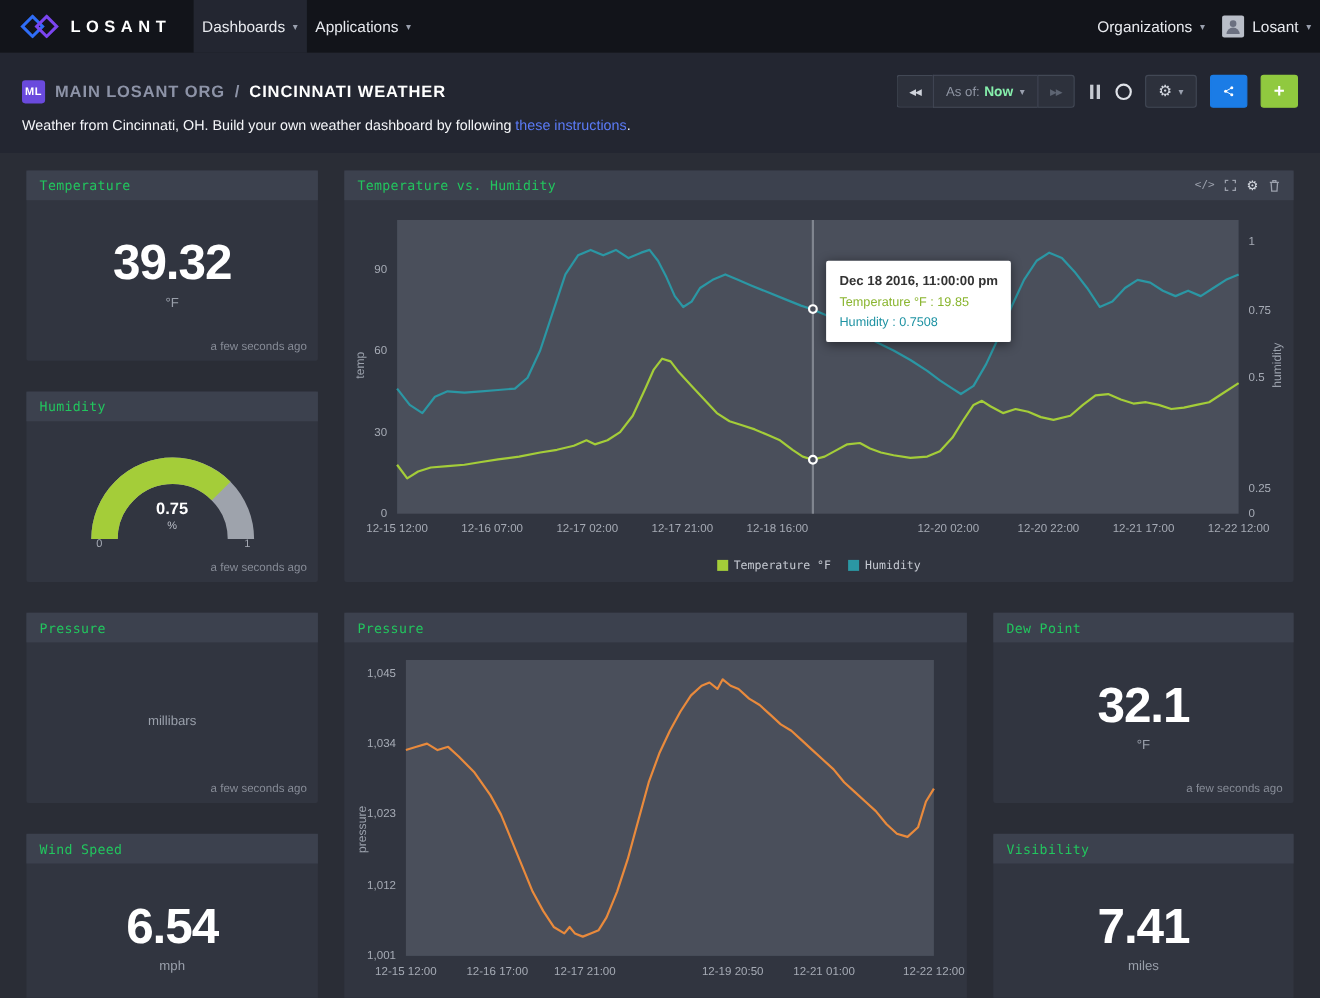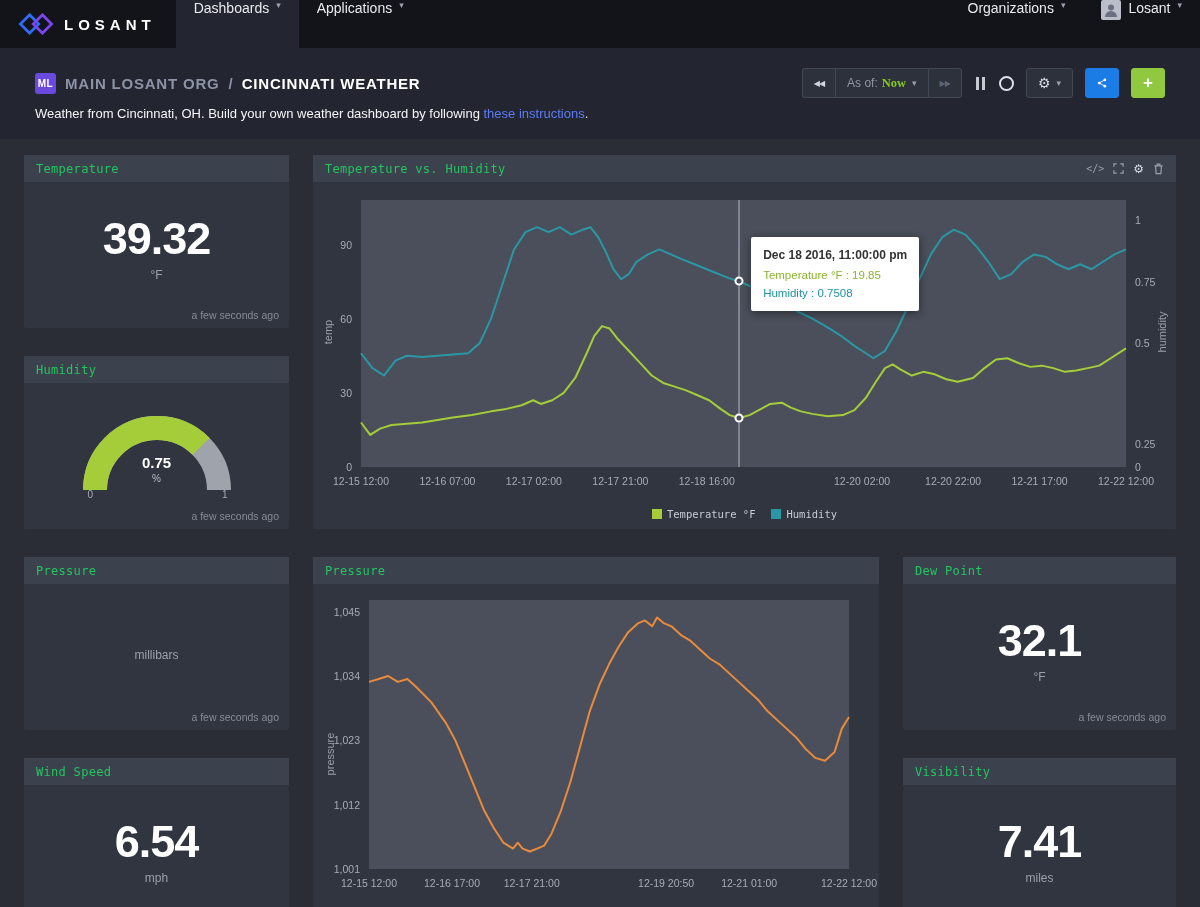--- a/index.html
+++ b/index.html
@@ -7,40 +7,40 @@
   body {
     background:#2a2d36;
     font-family:"Liberation Sans", sans-serif;
     color:#fff;
   }
   
   .navbar { height:48px; background:#12141a; display:flex; justify-content:space-between; align-items:stretch; }
   .nav-left, .nav-right { display:flex; align-items:stretch; }
   .brand { display:flex; align-items:center; gap:10px; padding:0 20px 0 18px; cursor:pointer; text-decoration:none; }
   .brand-text { color:#fff; font-weight:bold; font-size:15px; letter-spacing:5px; }
-  .nav-item { display:flex; gap:7px; padding:0 18px; font-size:14px; color:#e8eaef; cursor:pointer; }
+  .nav-item { display:flex; align-items:center; gap:7px; padding:0 8px; font-size:14px; color:#e8eaef; cursor:pointer; }
   .nav-item.active { background:#232631; }
   .caret { font-size:9px; color:#9aa0ae; }
   .avatar { width:20px; height:20px; border-radius:2px; background:#b9bec8; display:inline-flex; align-items:center; justify-content:center; overflow:hidden; }
   
-  .dash-header { background:#232631; padding:20px 35px 18px; }
+  .dash-header { background:#232631; padding:20px 20px 18px; }
   .header-top { display:flex; justify-content:space-between; align-items:center; }
   .breadcrumb { display:flex; align-items:center; gap:9px; }
   .org-badge { width:21px; height:21px; border-radius:3px; background:#6a4add; color:#fff; font-size:10px; font-weight:bold; display:inline-flex; align-items:center; justify-content:center; letter-spacing:.5px; cursor:pointer; }
   .org-name { color:#8d93a7; font-weight:bold; font-size:15px; letter-spacing:.8px; text-decoration:none; cursor:pointer; }
   .crumb-sep { color:#8d93a7; font-weight:bold; font-size:15px; }
   .dash-title { color:#fff; font-weight:bold; font-size:15px; letter-spacing:.8px; }
   .controls { display:flex; align-items:center; gap:12px; }
   .btn-group { display:flex; }
   .btn-group .btn { border-radius:0; border-right-width:0; }
   .btn-group .btn:first-child { border-radius:3px 0 0 3px; }
   .btn-group .btn:last-child { border-radius:0 3px 3px 0; border-right-width:1px; }
   .btn { height:30px; background:#2d313c; border:1px solid #424855; color:#cfd3db; font-size:12px; display:inline-flex; align-items:center; justify-content:center; padding:0 11px; cursor:pointer; font-family:"Liberation Sans",sans-serif; border-radius:3px; }
   .btn .muted { color:#8f95a3; }
-  .btn b { color:#84cc16; margin-left:4px; font-size:12.5px;font-family:Liberation Serif, serif; }
+  .btn b { color:#86efac; margin-left:4px; font-size:12.5px; }
   .btn .caret { margin-left:6px; }
   .btn.disabled { color:#5d6472; cursor:default; }
   .seek-glyph { font-size:8px; letter-spacing:-1px; }
   .icon-plain { background:none; border:none; cursor:pointer; display:inline-flex; align-items:center; padding:0 2px; }
   .pause-bars { display:inline-flex; gap:3px; }
   .pause-bars i { width:3px; height:13px; background:#c6cad2; display:inline-block; }
   .refresh-ring { width:15px; height:15px; border:2px solid #dfe2e8; border-radius:50%; display:inline-block; cursor:pointer; }
   .btn.blue { background:#1b7ce6; border-color:#1b7ce6; width:34px; }
   .btn.green { background:#90c93f; border-color:#90c93f; width:34px; color:#fff; font-size:17px; font-weight:bold; }
   .gear-glyph { font-size:14px; color:#d6dae2; font-family:"DejaVu Sans",sans-serif; }

